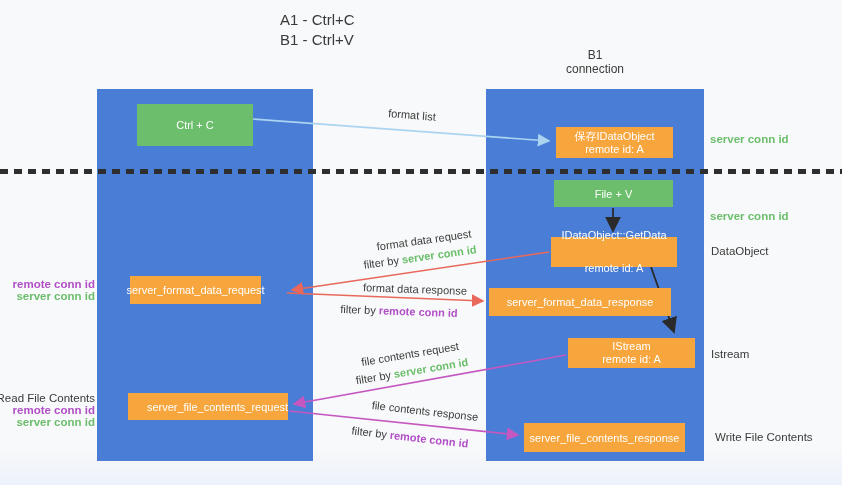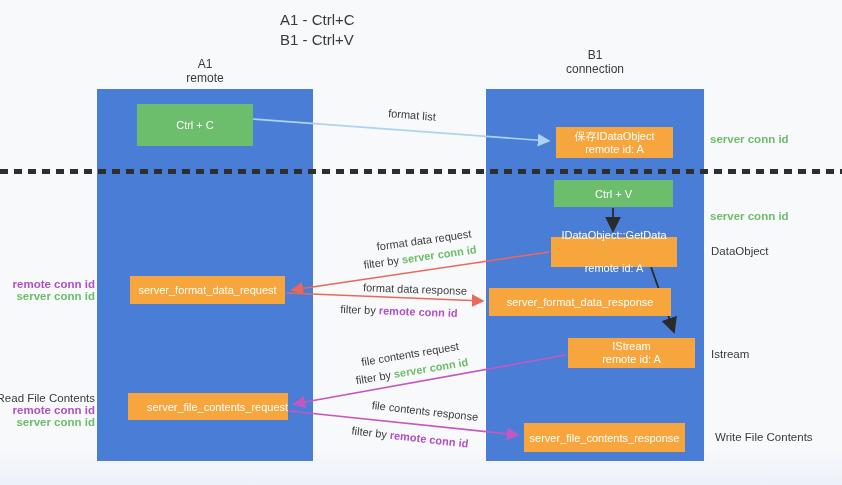--- a/index.html
+++ b/index.html
@@ -51,24 +51,20 @@
 </head>
 <body>
 
 <div class="canvas">
 
   <div class="title">
     <div>A1 - Ctrl+C</div>
     <div>B1 - Ctrl+V</div>
   </div>
 
-  <div class="lane-header" style="left:145px; top:57px;">
-    <div>A1</div>
-    <div>remote</div>
-  </div>
   <div class="lane-header" style="left:535px; top:48px;">
     <div>B1</div>
     <div>connection</div>
   </div>
 
   <div class="lane lane-left"></div>
   <div class="lane lane-right"></div>
 
   <div class="dotted-line"></div>
 
@@ -96,28 +92,28 @@
     <line x1="289" y1="411" x2="518" y2="435" stroke="#c558c0" stroke-width="1.6" marker-end="url(#m-mag)"></line>
   </svg>
 
   <div class="node green-node" style="left:137px; top:104px; width:116px; height:42px;">Ctrl + C</div>
 
   <div class="node orange-node" style="left:556px; top:127px; width:117px; height:31px; line-height:13px;">
     <span>保存IDataObject</span>
     <span>remote id: A</span>
   </div>
 
-  <div class="node green-node" style="left:554px; top:180px; width:119px; height:27px;">Ctrl + V</div>
+  <div class="node green-node" style="left:554px; top:180px; width:119px; height:27px;">File + V</div>
 
   <div class="node orange-node" style="left:551px; top:237px; width:126px; height:30px; line-height:13px;gap:20px;">
     <span>IDataObject::GetData</span>
     <span>remote id: A</span>
   </div>
 
-  <div class="node orange-node" style="left:130px; top:276px; width:155px; height:28px;">server_format_data_request</div>
+  <div class="node orange-node" style="left:130px; top:276px; width:131px; height:28px;">server_format_data_request</div>
 
   <div class="node orange-node" style="left:489px; top:288px; width:182px; height:28px;">server_format_data_response</div>
 
   <div class="node orange-node" style="left:568px; top:338px; width:127px; height:30px; line-height:13px;">
     <span>IStream</span>
     <span>remote id: A</span>
   </div>
 
   <div class="node orange-node" style="left:128px; top:393px; width:160px; height:27px;padding-left:19px;">server_file_contents_request</div>
 

